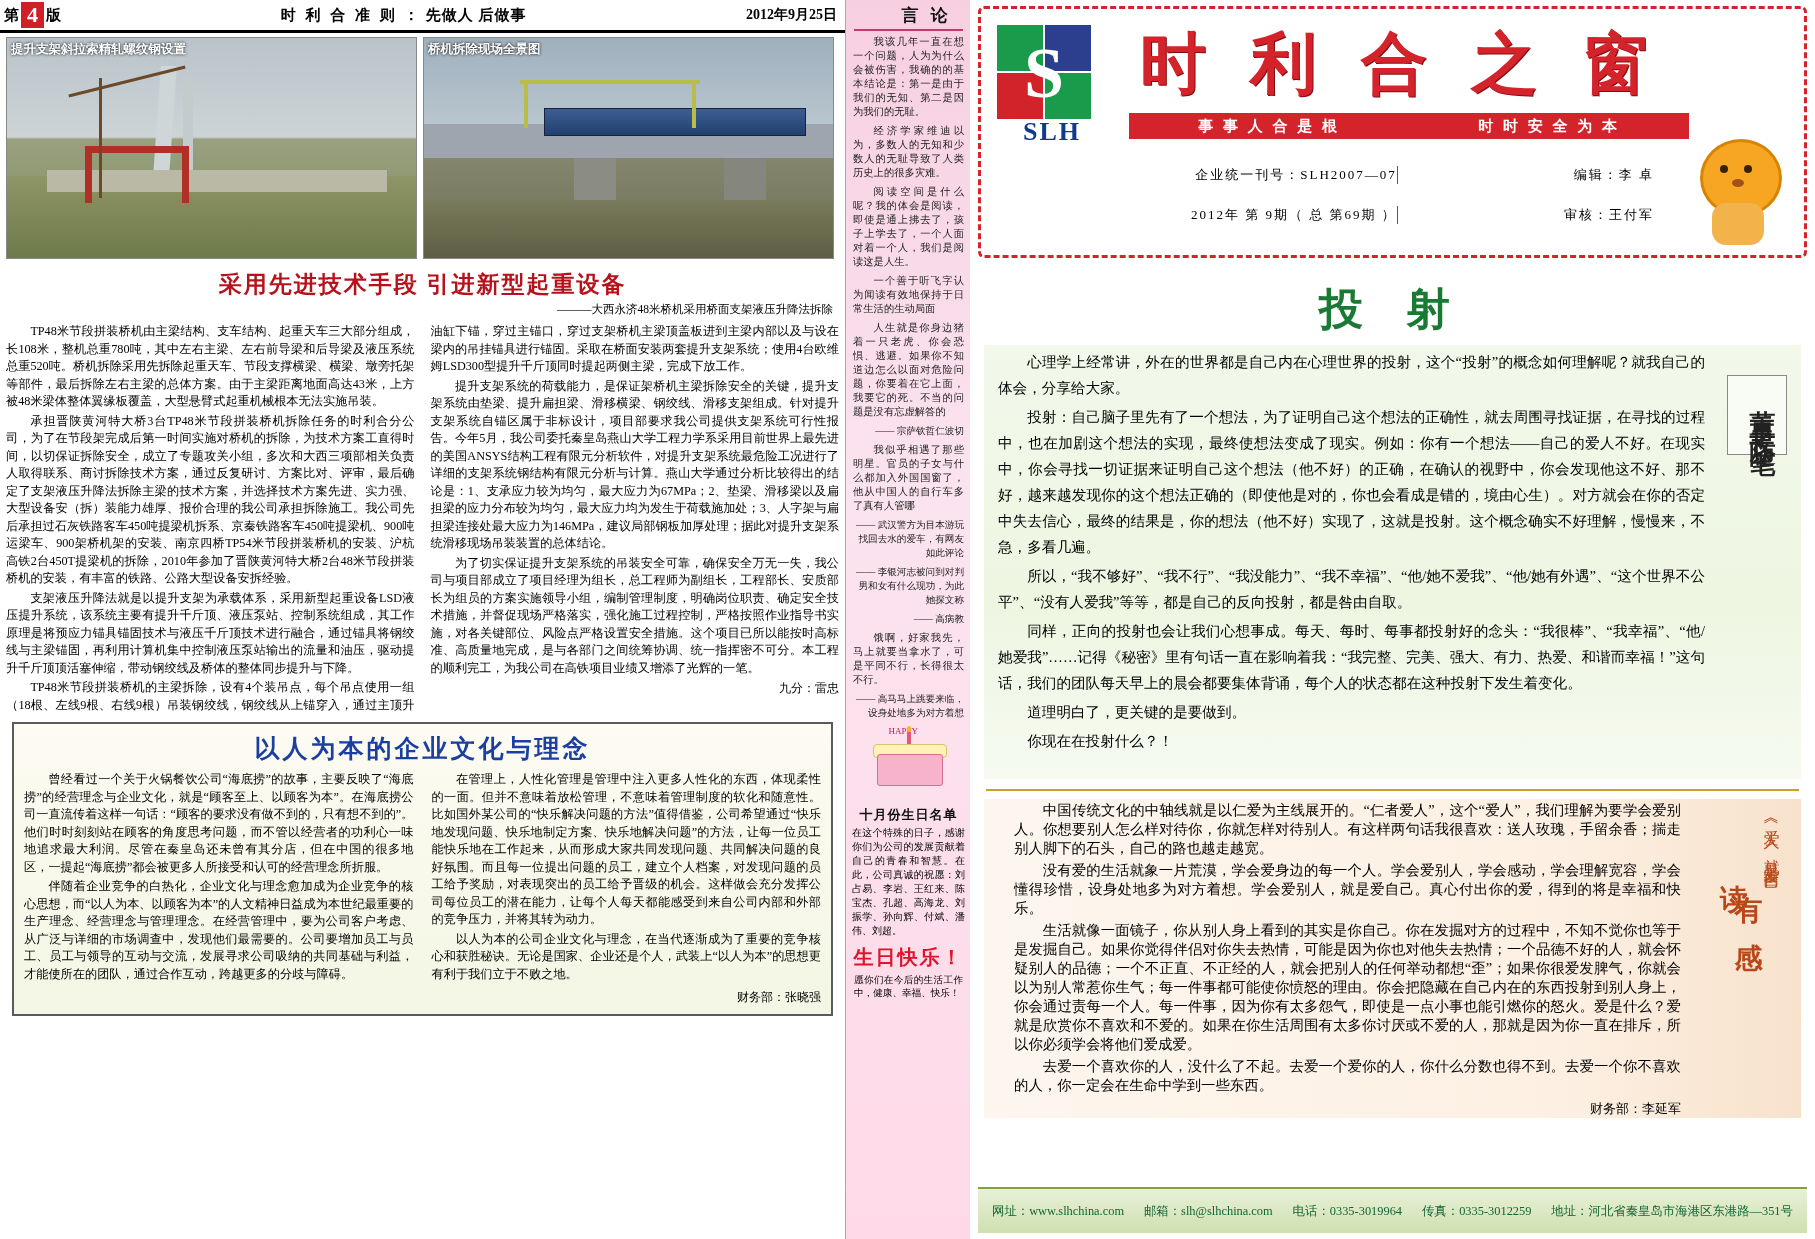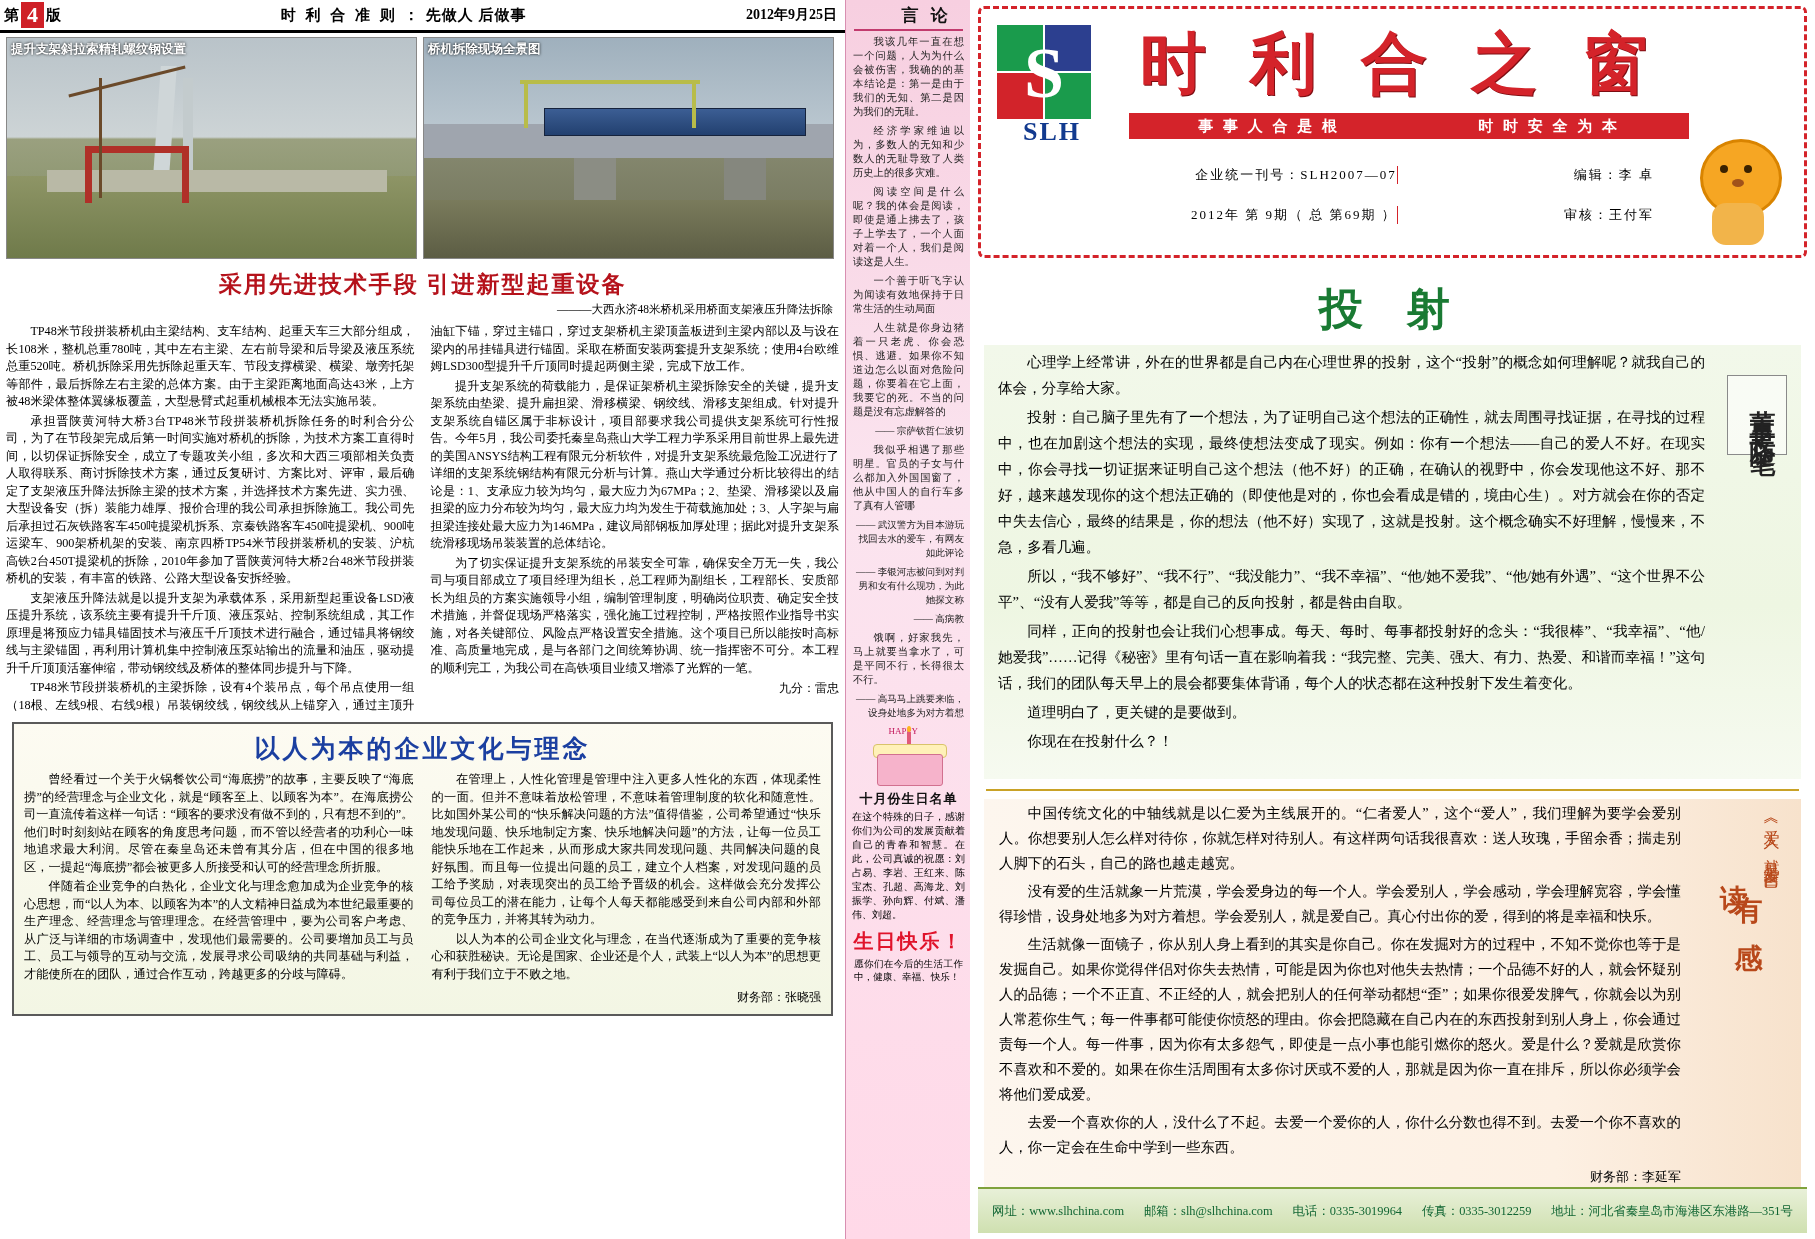--- a/index.html
+++ b/index.html
@@ -62,21 +62,21 @@
   .mid-head-line{height:2px;background:#c23b6e;margin:0 8px 4px 8px;}
   .mid-body{padding:0 7px;font-size:10.3px;line-height:14px;text-align:justify;color:#222;}
   .mid-body p{margin:0 0 5px 0;text-indent:2em;}
   .mid-body .attrib{text-indent:0;text-align:right;font-size:9.6px;}
   .cake{height:62px;margin:6px auto 2px auto;position:relative;width:100px;}
   .cake .body{position:absolute;left:18px;bottom:2px;width:64px;height:30px;background:#f6b3cb;border:1px solid #d2708f;border-radius:3px;}
   .cake .top{position:absolute;left:14px;bottom:30px;width:72px;height:12px;background:#fff1b8;border:1px solid #d9c36a;border-radius:4px;}
   .cake .candle{position:absolute;left:48px;bottom:42px;width:4px;height:14px;background:#e05a7a;}
   .cake .flame{position:absolute;left:48px;bottom:56px;width:4px;height:6px;background:#ffb51e;border-radius:50%;}
   .cake .hat{position:absolute;left:30px;bottom:52px;font-size:9px;color:#c2185b;}
-  .bd-title{text-align:center;font-weight:bold;font-size:13px;color:#111;letter-spacing:1px;margin:2px 0 2px 0;}
+  .bd-title{text-align:center;font-weight:bold;font-size:13px;color:#111;letter-spacing:1px;margin:18px 0 2px 0;}
   .bd-names{font-size:10px;line-height:14px;padding:0 6px;text-align:justify;}
   .happy{text-align:center;font-size:20px;font-weight:bold;color:#e0132b;letter-spacing:2px;margin:6px 0 2px 0;}
   .mid-foot{font-size:9.6px;padding:0 8px;line-height:13px;text-align:justify;}
 
   
   .right-page{position:absolute;left:970px;top:0;width:845px;height:1239px;background:#fff;}
   .masthead{margin:6px 8px 0 8px;border:3px dashed #d4232a;border-radius:6px;height:246px;position:relative;background:#fff;}
   .logo{position:absolute;left:12px;top:12px;width:118px;height:112px;}
   .logo .sq{position:absolute;width:46px;height:46px;}
   .logo .g1{left:4px;top:4px;background:#1a9b4c;}
@@ -102,21 +102,21 @@
   .rp-title{text-align:center;font-size:44px;font-weight:bold;color:#1a7a33;letter-spacing:16px;margin:22px 0 6px 0;font-family:"Liberation Serif",serif;}
   .rp-main{position:relative;margin:0 14px;padding:4px 96px 0 14px;min-height:430px;
     background:linear-gradient(180deg,#f2f8ea 0%,#eef6e2 60%,#f6faf0 100%);}
   .rp-main p{font-size:14.6px;line-height:26px;text-indent:2em;text-align:justify;margin:0 0 3px 0;}
   .vertical-title{position:absolute;right:14px;top:30px;width:46px;border:1px solid #8a8a8a;background:rgba(255,255,255,.55);
     writing-mode:vertical-rl;text-orientation:upright;font-size:26px;letter-spacing:10px;padding:14px 6px;font-weight:bold;color:#222;}
   .rp-sep{height:2px;background:#c9a227;margin:10px 16px 8px 16px;}
 
   .rp-lower{position:relative;margin:0 14px;padding:2px 120px 0 14px;min-height:300px;
     background:linear-gradient(90deg,#fdf6ee 0%,#fdf0e3 70%,#f7e2cc 100%);}
-  .rp-lower p{font-size:14.4px;line-height:25px;text-indent:2em;text-align:justify;margin:0 0 3px 1px;}
+  .rp-lower p{font-size:14.4px;line-height:19px;text-indent:2em;text-align:justify;margin:0 0 3px 16px;}
   .rp-lower .sign{font-size:13px;text-align:right;margin-top:4px;text-indent:0;}
   .vertical-book{position:absolute;right:16px;top:14px;width:74px;text-align:center;color:#b8481a;}
   .vb-big{writing-mode:vertical-rl;text-orientation:upright;font-size:28px;font-weight:bold;letter-spacing:8px;display:inline-block;}
   .vb-mid{writing-mode:vertical-rl;text-orientation:upright;font-size:16px;letter-spacing:4px;display:inline-block;margin-left:4px;}
 
   .rp-foot{position:absolute;left:8px;right:8px;bottom:6px;height:44px;background:linear-gradient(#e8f0d8,#cfe0b0);
     border-top:2px solid #7fa23c;display:flex;align-items:center;justify-content:space-between;padding:0 14px;font-size:12.4px;color:#163;}
   .rp-foot span{white-space:nowrap;}
 </style>
 </head>

